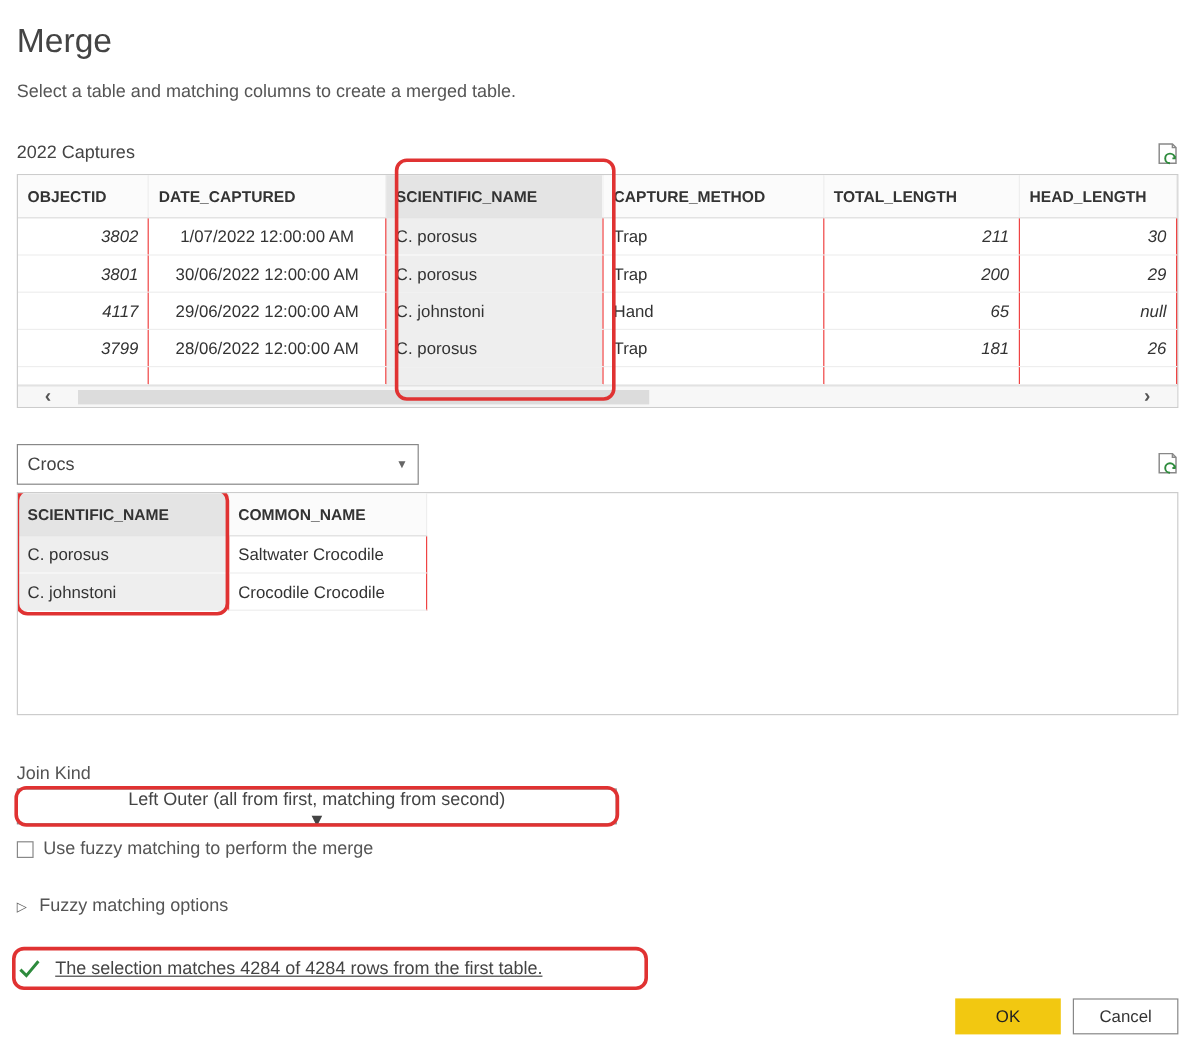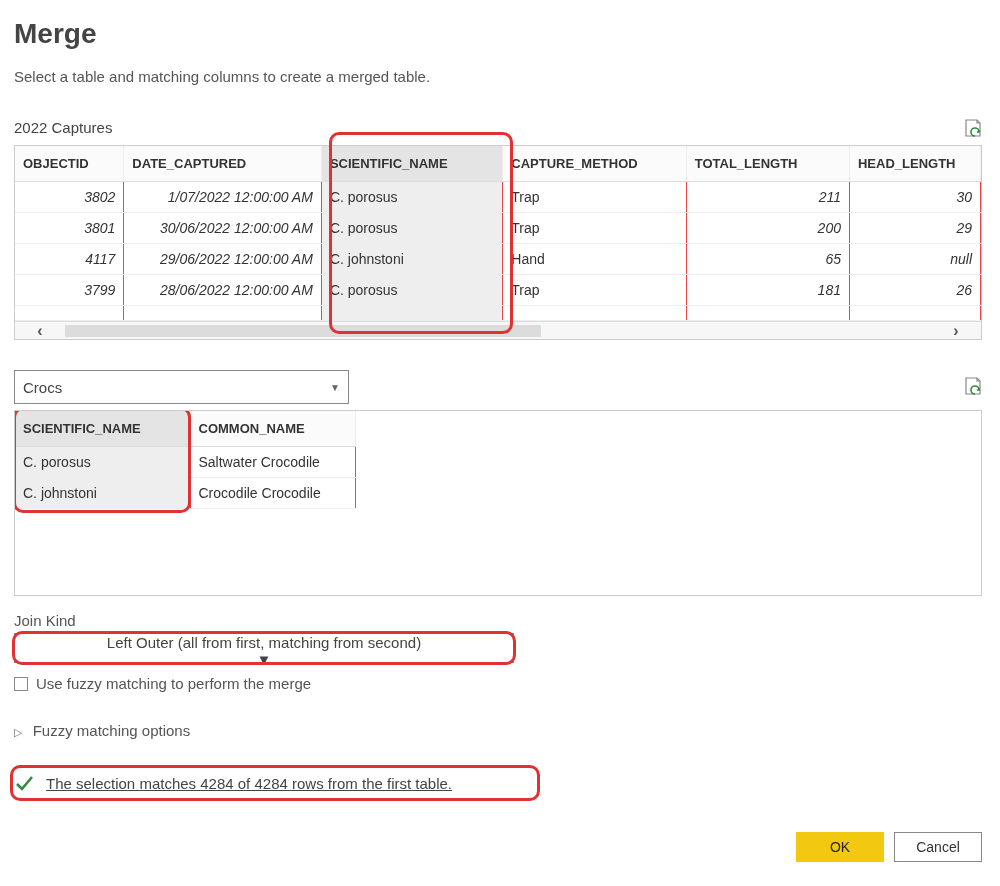--- a/index.html
+++ b/index.html
@@ -8,21 +8,21 @@
       font-size: 14px;
       color: #333;
       background: #fff;
       padding: 18px 18px 18px 14px;
       width: 1000px;
       height: 886px;
       position: relative;
     }
     h1 {
       font-size: 28px;
-      font-weight: 700;
+      font-weight: 400;
       color: #444;
       margin-bottom: 18px;
     }
     .subtitle {
       font-size: 15px;
       color: #555;
       margin-bottom: 34px;
     }
     .table-label-row {
       display: flex;
@@ -63,21 +63,21 @@
       padding: 7px 8px;
       border-bottom: 1px solid #eee;
       border-right: 1px solid #ef4444;
       font-size: 14px;
       color: #333;
       white-space: nowrap;
       overflow: hidden;
       margin-top: 48px;
     }
     .num { text-align: right; font-style: italic; }
-    .date { text-align: right; font-style: italic; }
+    .date { text-align: center; }
     .col-selected-header { background: #e4e4e4; }
     .col-selected-cell { background: #eee; }
     .hl-red {
       position: absolute;
       border: 3px solid #e03232;
       border-radius: 10px;
       pointer-events: none;
       z-index: 20;
     }
     .scroll-row {
@@ -128,21 +128,21 @@
       cursor: pointer;
     }
     .select-box .caret { font-size: 10px; color: #666; }
     .table2-wrap {
       border: 1px solid #ccc;
       height: 186px;
       position: relative;
       overflow: hidden;
     }
     .field-label {
-      margin-top: 16px;
+      margin-top: 40px;
       font-size: 15px;
       color: #555;
       margin-bottom: 4px;
     }
     .join-select {
       border: 1px solid #888;
       width: 500px;
       height: 30px;
       display: flex;
       align-items: center;

